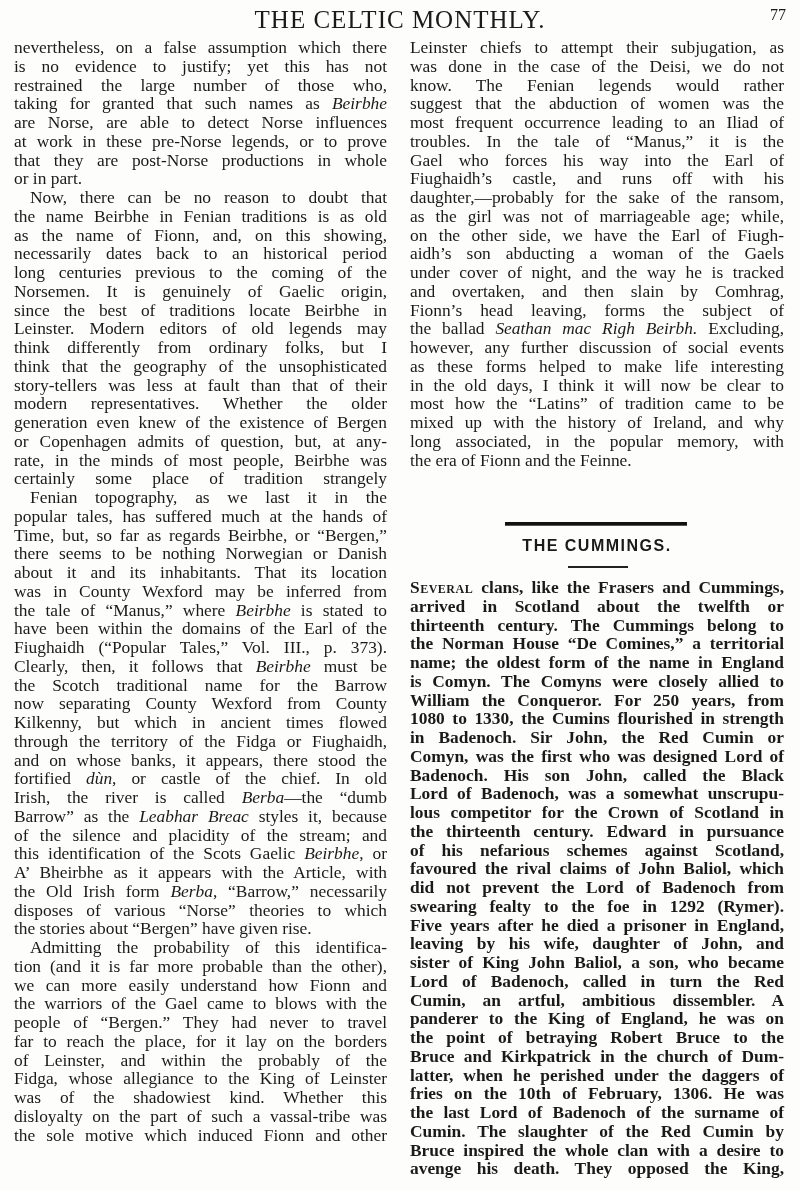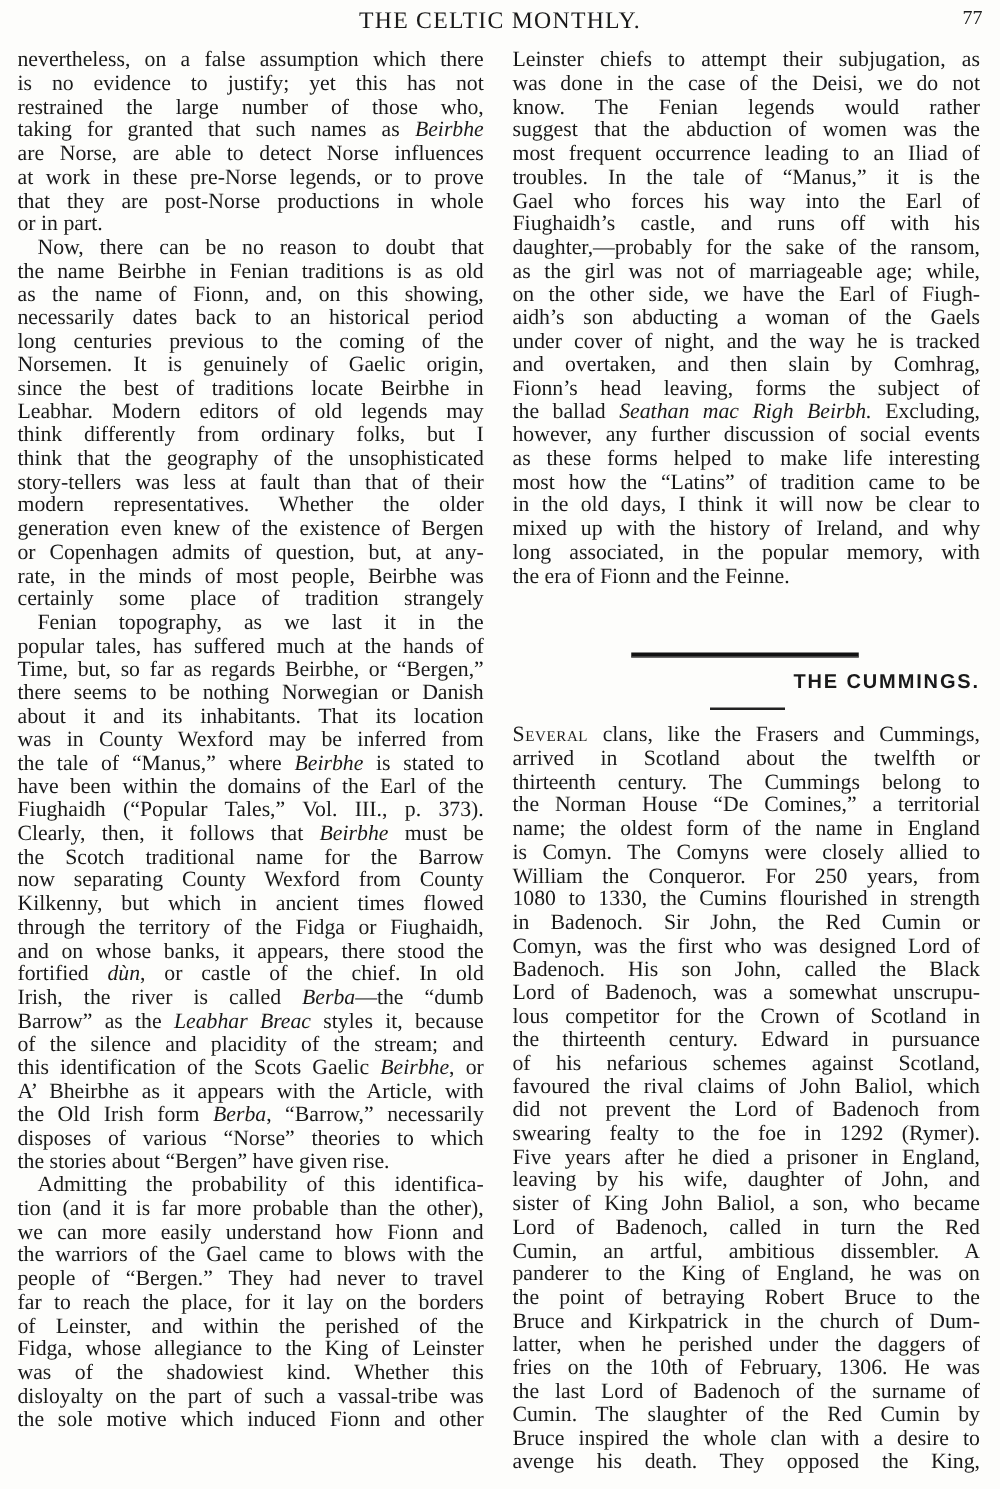--- a/index.html
+++ b/index.html
@@ -8,21 +8,21 @@
     background: #fdfdfb;
     color: #1a1a1a;
     font-family: "Liberation Serif", "DejaVu Serif", serif;
     position: relative;
   }
   .header {
     position: absolute; top: 0; left: 0; width: 800px; height: 34px;
   }
   .header .title {
     position: absolute; top: 6px; left: 0; width: 800px; text-align: center;
-    font-size: 19px; letter-spacing: 1px; font-family: "Liberation Serif", serif;
+    font-size: 25px; letter-spacing: 1px; font-family: "Liberation Serif", serif;
   }
   .header .pageno {
     position: absolute; top: 6px; right: 14px; font-size: 16px;
   }
   .col {
     position: absolute; top: 38px;
     font-size: 17.4px;
   }
   .col.left { left: 14px; width: 373px; }
   .col.right { left: 410px; width: 374px; }
@@ -35,29 +35,29 @@
   .line.indent { padding-left: 16px; }
   i, .it { font-style: italic; }
   .sc { font-variant: small-caps; letter-spacing: 0.5px; }
   .rule-thick {
     position: absolute; left: 505px; width: 182px; height: 3px;
     background: #111; top: 522px;
     border-bottom: 1px solid #555;
   }
   .section-title {
     position: absolute; left: 410px; width: 374px; top: 537px;
-    text-align: right;
+    text-align: center;
     font-family: "Liberation Sans", "DejaVu Sans", sans-serif;
     font-weight: bold; font-size: 16px; letter-spacing: 1.5px;
   }
   .rule-short {
     position: absolute; left: 568px; width: 60px; height: 1.5px; background: #222;
     top: 566px;
   }
-  .col.right2 { left: 410px; width: 374px; top: 578px; font-size: 17.4px; position: absolute; }
+  .col.right2 { left: 410px; width: 374px; top: 578px; font-size: 17.4px; position: absolute; font-weight: bold; }
 </style>
 </head>
 <body>
 
 <div class="header">
   <span class="title">THE CELTIC MONTHLY.</span>
   <span class="pageno">77</span>
 </div>
 
 <div class="col left" id="left-col">
@@ -69,21 +69,21 @@
     <span class="line">at work in these pre-Norse legends, or to prove</span>
     <span class="line">that they are post-Norse productions in whole</span>
     <span class="line last">or in part.</span>
     <span class="line indent">Now, there can be no reason to doubt that</span>
     <span class="line">the name Beirbhe in Fenian traditions is as old</span>
     <span class="line">as the name of Fionn, and, on this showing,</span>
     <span class="line">necessarily dates back to an historical period</span>
     <span class="line">long centuries previous to the coming of the</span>
     <span class="line">Norsemen. It is genuinely of Gaelic origin,</span>
     <span class="line">since the best of traditions locate Beirbhe in</span>
-    <span class="line">Leabhar. Modern editors of old legends may</span>
+    <span class="line">Leinster. Modern editors of old legends may</span>
     <span class="line">think differently from ordinary folks, but I</span>
     <span class="line">think that the geography of the unsophisticated</span>
     <span class="line">story-tellers was less at fault than that of their</span>
     <span class="line">modern representatives. Whether the older</span>
     <span class="line">generation even knew of the existence of Bergen</span>
     <span class="line">or Copenhagen admits of question, but, at any-</span>
     <span class="line">rate, in the minds of most people, Beirbhe was</span>
     <span class="line">certainly some place of tradition strangely</span>
     <span class="line indent">Fenian topography, as we last it in the</span>
     <span class="line">popular tales, has suffered much at the hands of</span>
@@ -108,21 +108,21 @@
     <span class="line">A’ Bheirbhe as it appears with the Article, with</span>
     <span class="line">the Old Irish form <i>Berba</i>, “Barrow,” necessarily</span>
     <span class="line">disposes of various “Norse” theories to which</span>
     <span class="line last">the stories about “Bergen” have given rise.</span>
     <span class="line indent">Admitting the probability of this identifica-</span>
     <span class="line">tion (and it is far more probable than the other),</span>
     <span class="line">we can more easily understand how Fionn and</span>
     <span class="line">the warriors of the Gael came to blows with the</span>
     <span class="line">people of “Bergen.” They had never to travel</span>
     <span class="line">far to reach the place, for it lay on the borders</span>
-    <span class="line">of Leinster, and within the perished of the</span>
+    <span class="line">of Leinster, and within the probably of the</span>
     <span class="line">Fidga, whose allegiance to the King of Leinster</span>
     <span class="line">was of the shadowiest kind. Whether this</span>
     <span class="line">disloyalty on the part of such a vassal-tribe was</span>
     <span class="line">the sole motive which induced Fionn and other</span>
   </div>
 <div class="col right" id="right-col">
     <span class="line">Leinster chiefs to attempt their subjugation, as</span>
     <span class="line">was done in the case of the Deisi, we do not</span>
     <span class="line">know. The Fenian legends would rather</span>
     <span class="line">suggest that the abduction of women was the</span>
@@ -133,22 +133,22 @@
     <span class="line">daughter,—probably for the sake of the ransom,</span>
     <span class="line">as the girl was not of marriageable age; while,</span>
     <span class="line">on the other side, we have the Earl of Fiugh-</span>
     <span class="line">aidh’s son abducting a woman of the Gaels</span>
     <span class="line">under cover of night, and the way he is tracked</span>
     <span class="line">and overtaken, and then slain by Comhrag,</span>
     <span class="line">Fionn’s head leaving, forms the subject of</span>
     <span class="line">the ballad <i>Seathan mac Righ Beirbh.</i> Excluding,</span>
     <span class="line">however, any further discussion of social events</span>
     <span class="line">as these forms helped to make life interesting</span>
+    <span class="line">in the old days, I think it will now be clear to</span>
     <span class="line">most how the “Latins” of tradition came to be</span>
-    <span class="line">in the old days, I think it will now be clear to</span>
     <span class="line">mixed up with the history of Ireland, and why</span>
     <span class="line">long associated, in the popular memory, with</span>
     <span class="line last">the era of Fionn and the Feinne.</span>
   </div>
 
 <div class="rule-thick"></div>
 <div class="section-title">THE CUMMINGS.</div>
 <div class="rule-short"></div>
 <div class="col right2" id="section-col">
     <span class="line"><span class="sc">Several</span> clans, like the Frasers and Cummings,</span>

